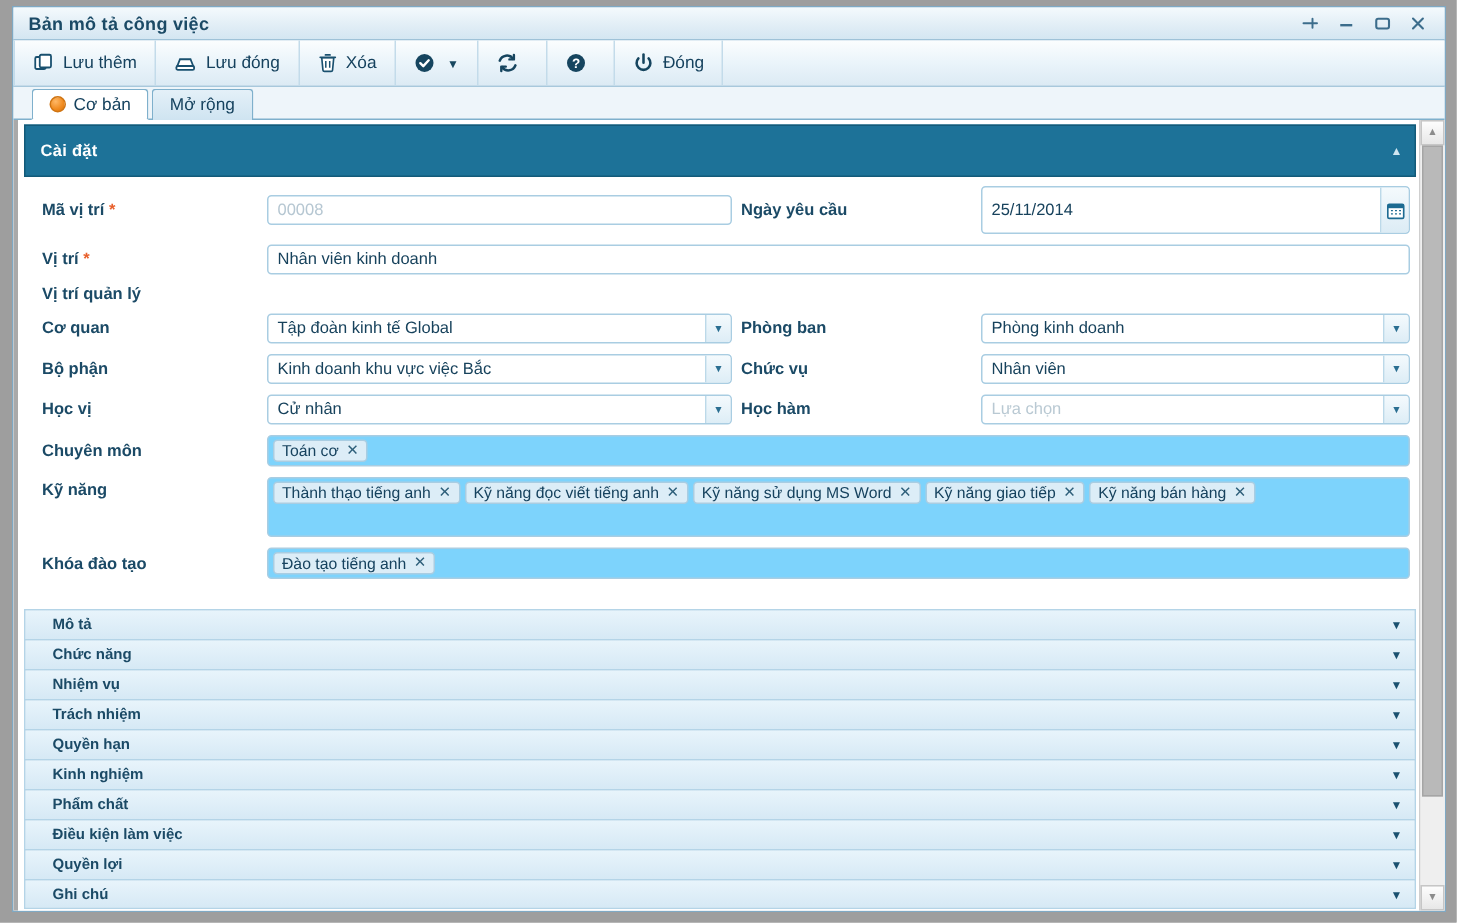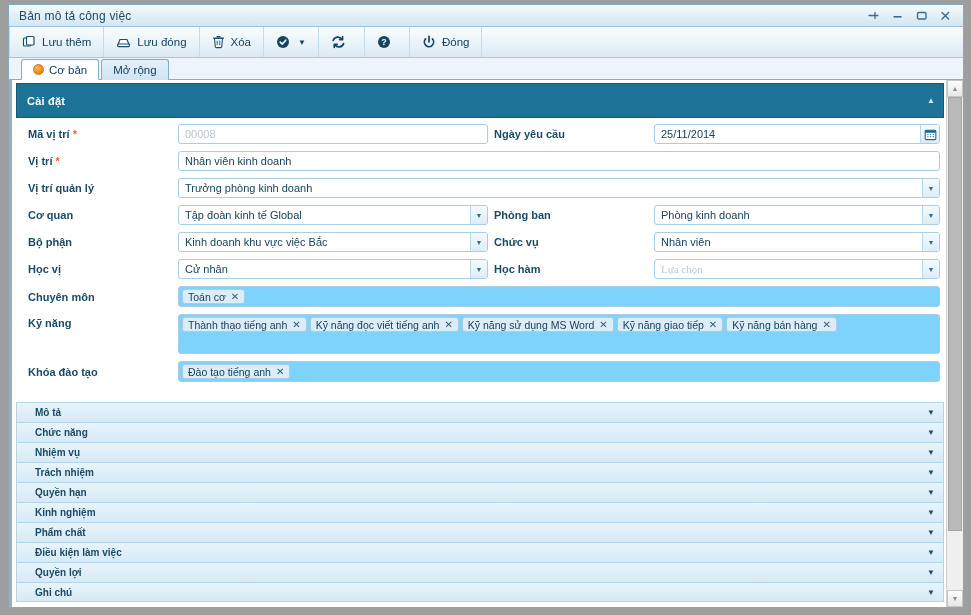--- a/index.html
+++ b/index.html
@@ -25,21 +25,21 @@
   
   .titlebar {
     height: 22px;
     background: linear-gradient(to bottom, #f4fafd 0%, #e2eef6 55%, #d4e6f2 100%);
     border-bottom: 1px solid #9fc2d8;
     display: flex; align-items: center;
     padding: 0 4px 0 10px;
     flex: 0 0 auto;
   }
   .title-text {
-    font-size: 12px; color: #1b4a66; font-weight: normal;
+    font-size: 12px; color: #1b4a66; font-weight: bold;
     letter-spacing: .2px;
   }
   .win-btns { margin-left: auto; display: flex; align-items: center; gap: 9px; padding-right: 6px; }
   .win-btn {
     width: 15px; height: 15px;
     display: flex; align-items: center; justify-content: center;
     color: #3c6d8c;
   }
   .win-btn svg { display: block; }
 
@@ -164,31 +164,31 @@
     border: 1px solid #a9cde2; border-radius: 3px;
     background: #ffffff; overflow: hidden;
   }
   .combo .val {
     flex: 1 1 auto; min-width: 0;
     display: flex; align-items: center;
     padding: 0 6px;
     font-size: 11px; color: #17425c;
     white-space: nowrap; overflow: hidden; text-overflow: ellipsis;
   }
-  .combo .val.ph { color: #b9c9d3; font-family: Liberation Serif, serif; }
+  .combo .val.ph { color: #b9c9d3; }
   .combo .arw {
     width: 17px; flex: 0 0 17px;
     background: linear-gradient(to bottom,#f4fafd,#ddedf6);
     border-left: 1px solid #bcd9e9;
     display: flex; align-items: center; justify-content: center;
     color: #2a6e91; font-size: 7px;
   }
 
   
-  .datebox { display: flex; align-items: stretch; width: 100%; height: 20px;
+  .datebox { display: flex; align-items: stretch; width: 100%; height: 32px;
     border: 1px solid #a9cde2; border-radius: 3px; background:#fff; overflow:hidden; }
   .datebox .val { flex:1 1 auto; display:flex; align-items:center; padding:0 6px;
     font-size: 11px; color:#17425c; }
   .datebox .calbtn { width: 19px; flex:0 0 19px;
     background: linear-gradient(to bottom,#f4fafd,#dcecf5);
     border-left:1px solid #bcd9e9;
     display:flex; align-items:center; justify-content:center; color:#1d6b92; }
 
   
   .tagfield {
@@ -411,26 +411,20 @@
           </div>
           <div class="ctl">
             <div class="fld">Nhân viên kinh doanh</div>
           </div>
         </div>
 
         <div class="row">
           <div class="cell left" style="flex:0 0 160px;width:160px">
             <div class="lab">Vị trí quản lý</div>
           </div>
-          <div class="ctl">
-            <div class="combo">
-              <span class="val">Trưởng phòng kinh doanh</span>
-              <span class="arw">▼</span>
-            </div>
-          </div>
         </div>
 
         <div class="row">
           <div class="cell left">
             <div class="lab">Cơ quan</div>
             <div class="ctl">
               <div class="combo">
                 <span class="val">Tập đoàn kinh tế Global</span>
                 <span class="arw">▼</span>
               </div>

